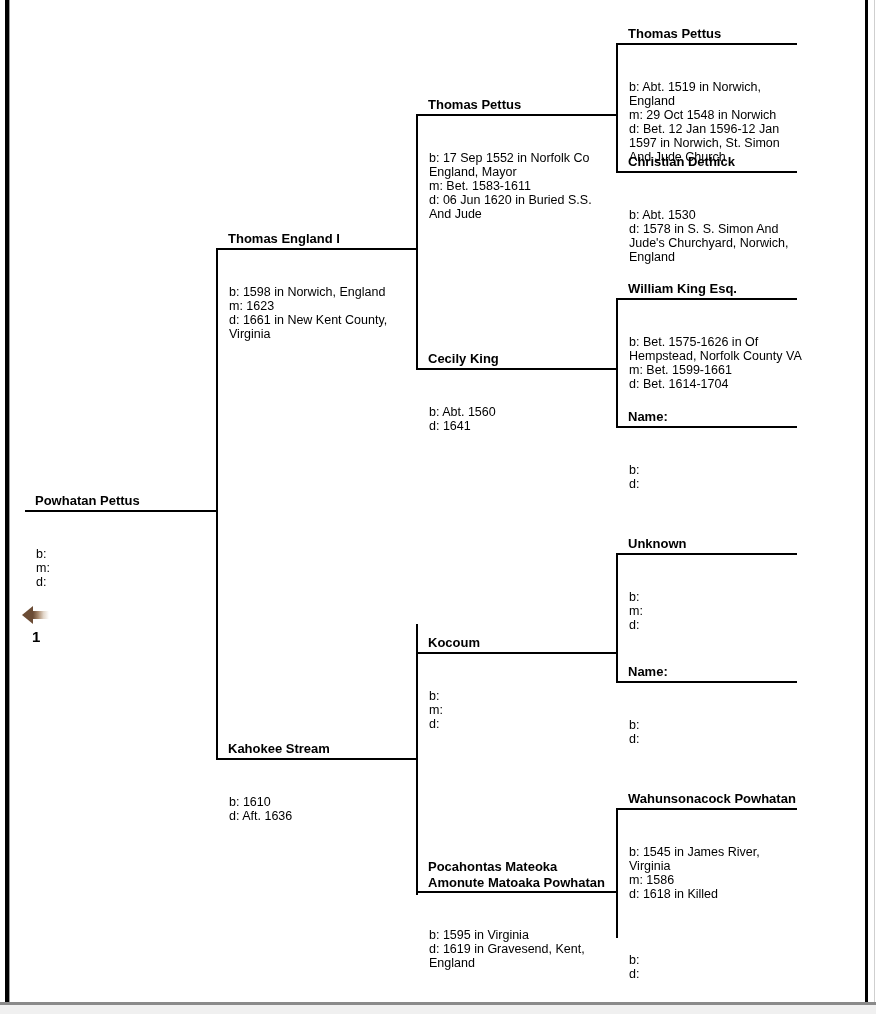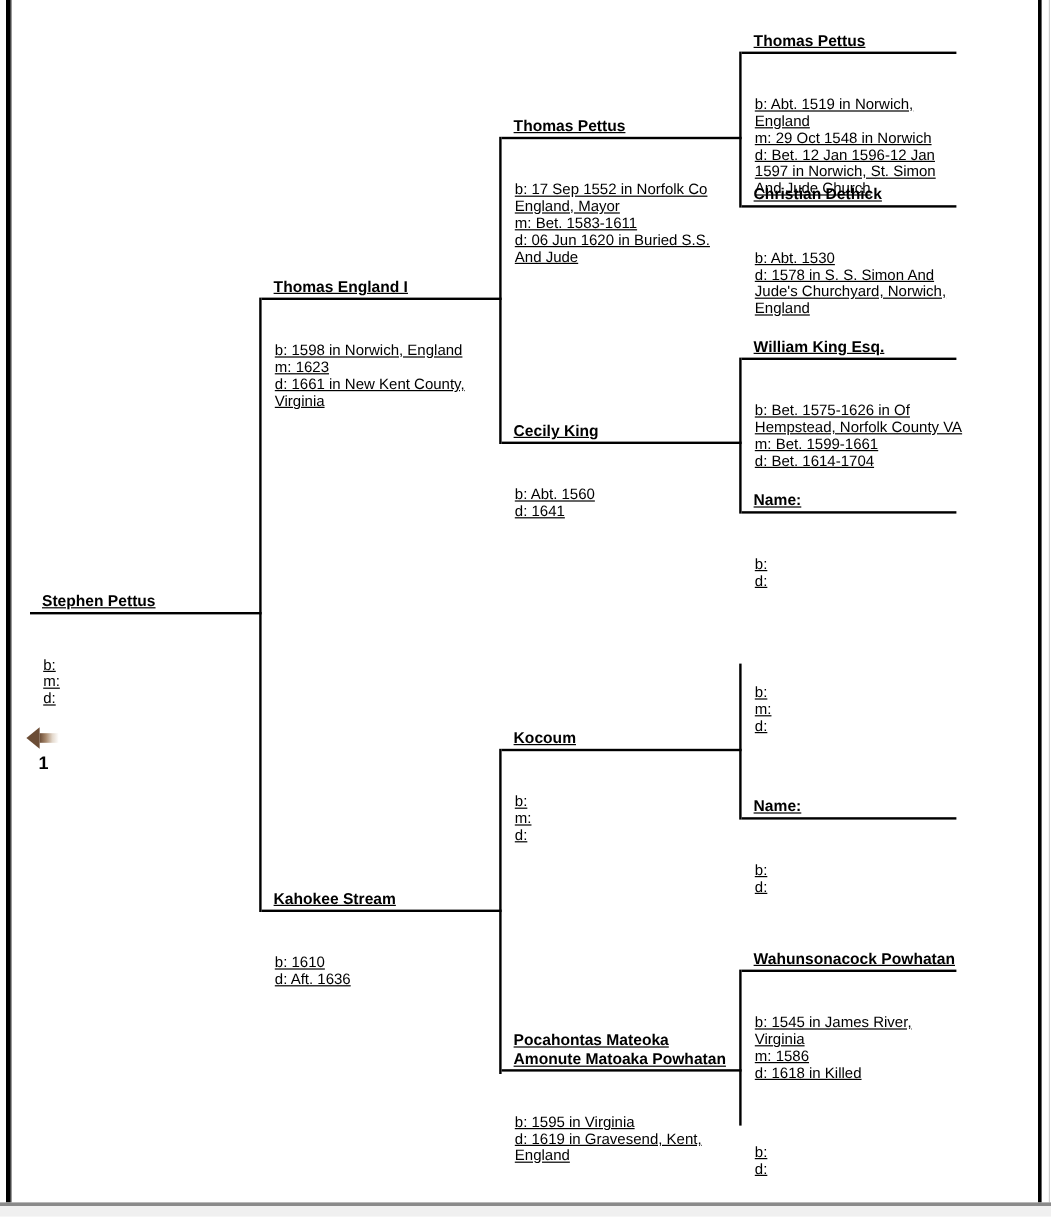--- a/index.html
+++ b/index.html
@@ -8,21 +8,21 @@
 
   
   .border-left-black{position:absolute;left:5px;top:0;width:4px;height:1002px;background:#000;}
   .border-left-gray{position:absolute;left:9px;top:0;width:1px;height:1002px;background:#9a9a9a;}
   .border-right-black{position:absolute;left:865px;top:0;width:3px;height:1002px;background:#000;}
   .border-right-gray{position:absolute;left:874px;top:0;width:1px;height:1002px;background:#cfcfcf;}
   .bottom-line{position:absolute;left:0;top:1002px;width:876px;height:3px;background:#8a8a8a;}
   .bottom-strip{position:absolute;left:0;top:1005px;width:876px;height:9px;background:#f0f0f0;}
 
   
-  .person{position:absolute;text-decoration:underline;}
+  .person{position:absolute;}
   .pname{font-weight:bold;font-size:13px;line-height:18px;height:18px;
          padding-left:10px;border-bottom:2px solid #000;white-space:pre;}
   .pname.two{height:32px;line-height:16px;}
   .pdetails{font-size:12.5px;line-height:14px;padding:4px 0 0 11px;white-space:pre;margin-top:31px;}
 
   
   .vline{position:absolute;width:2px;background:#000;}
 
   
   .nav-arrow{position:absolute;left:22px;top:606px;display:flex;align-items:center;cursor:pointer;}
@@ -44,21 +44,21 @@
 
 <div class="vline" style="left:216px;top:248px;height:512px"></div>
 <div class="vline" style="left:416px;top:114px;height:256px"></div>
 <div class="vline" style="left:416px;top:624px;height:271px"></div>
 <div class="vline" style="left:616px;top:43px;height:130px"></div>
 <div class="vline" style="left:616px;top:298px;height:130px"></div>
 <div class="vline" style="left:616px;top:553px;height:130px"></div>
 <div class="vline" style="left:616px;top:808px;height:130px"></div>
 
 <div class="person" style="left:25px;top:492px;width:193px">
-  <div class="pname">Stephen Pettus</div>
+  <div class="pname">Powhatan Pettus</div>
   <div class="pdetails">b:
 m:
 d:</div>
 </div>
 
 <div class="person" style="left:218px;top:230px;width:200px">
   <div class="pname">Thomas England I</div>
   <div class="pdetails">b: 1598 in Norwich, England
 m: 1623
 d: 1661 in New Kent County,
@@ -76,21 +76,21 @@
 England, Mayor
 m: Bet. 1583-1611
 d: 06 Jun 1620 in Buried S.S.
 And Jude</div>
 </div>
 <div class="person" style="left:418px;top:350px;width:200px">
   <div class="pname">Cecily King</div>
   <div class="pdetails">b: Abt. 1560
 d: 1641</div>
 </div>
-<div class="person" style="left:418px;top:606px;width:200px">
+<div class="person" style="left:418px;top:634px;width:200px">
   <div class="pname">Kocoum</div>
   <div class="pdetails">b:
 m:
 d:</div>
 </div>
 <div class="person" style="left:418px;top:859px;width:200px">
   <div class="pname two">Pocahontas Mateoka
 Amonute Matoaka Powhatan</div>
   <div class="pdetails">b: 1595 in Virginia
 d: 1619 in Gravesend, Kent,
@@ -119,20 +119,21 @@
 Hempstead, Norfolk County VA
 m: Bet. 1599-1661
 d: Bet. 1614-1704</div>
 </div>
 <div class="person" style="left:618px;top:408px;width:179px">
   <div class="pname">Name:</div>
   <div class="pdetails">b:
 d:</div>
 </div>
 <div class="person" style="left:618px;top:535px;width:179px">
+  <div class="pname">Unknown</div>
   <div class="pdetails">b:
 m:
 d:</div>
 </div>
 <div class="person" style="left:618px;top:663px;width:179px">
   <div class="pname">Name:</div>
   <div class="pdetails">b:
 d:</div>
 </div>
 <div class="person" style="left:618px;top:790px;width:179px">

